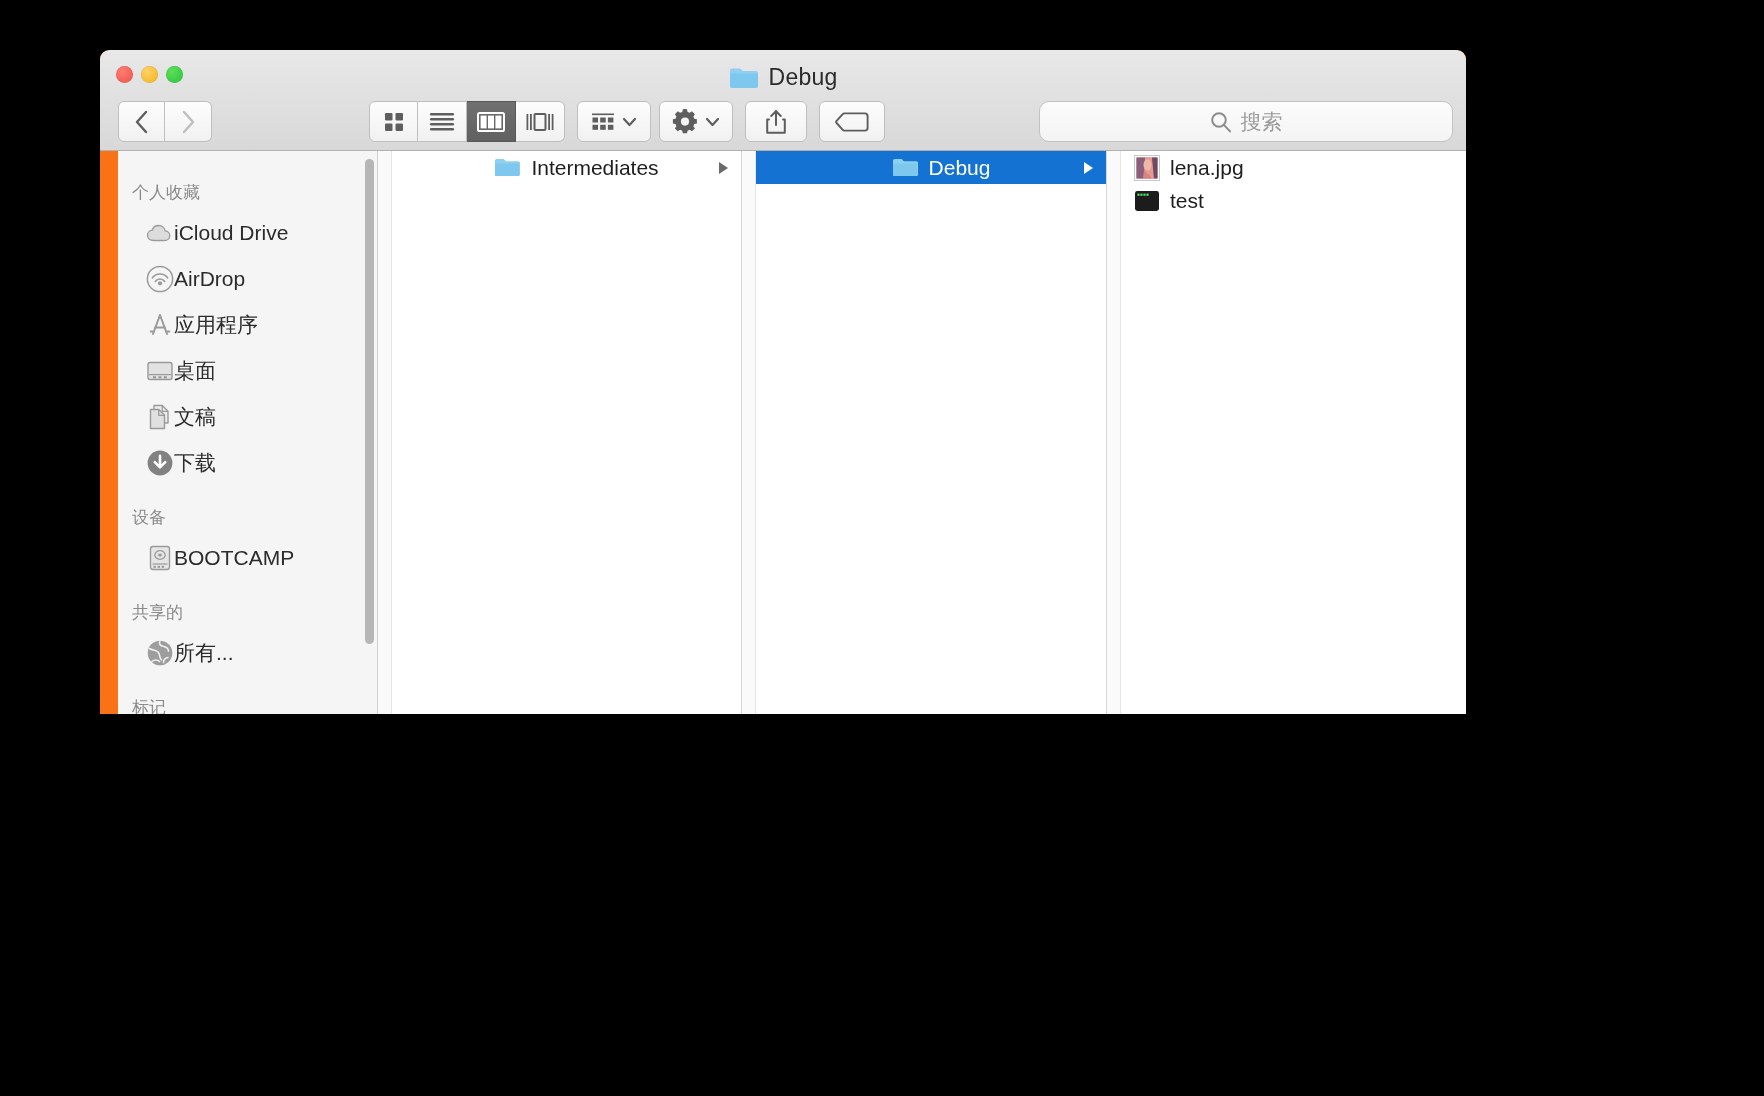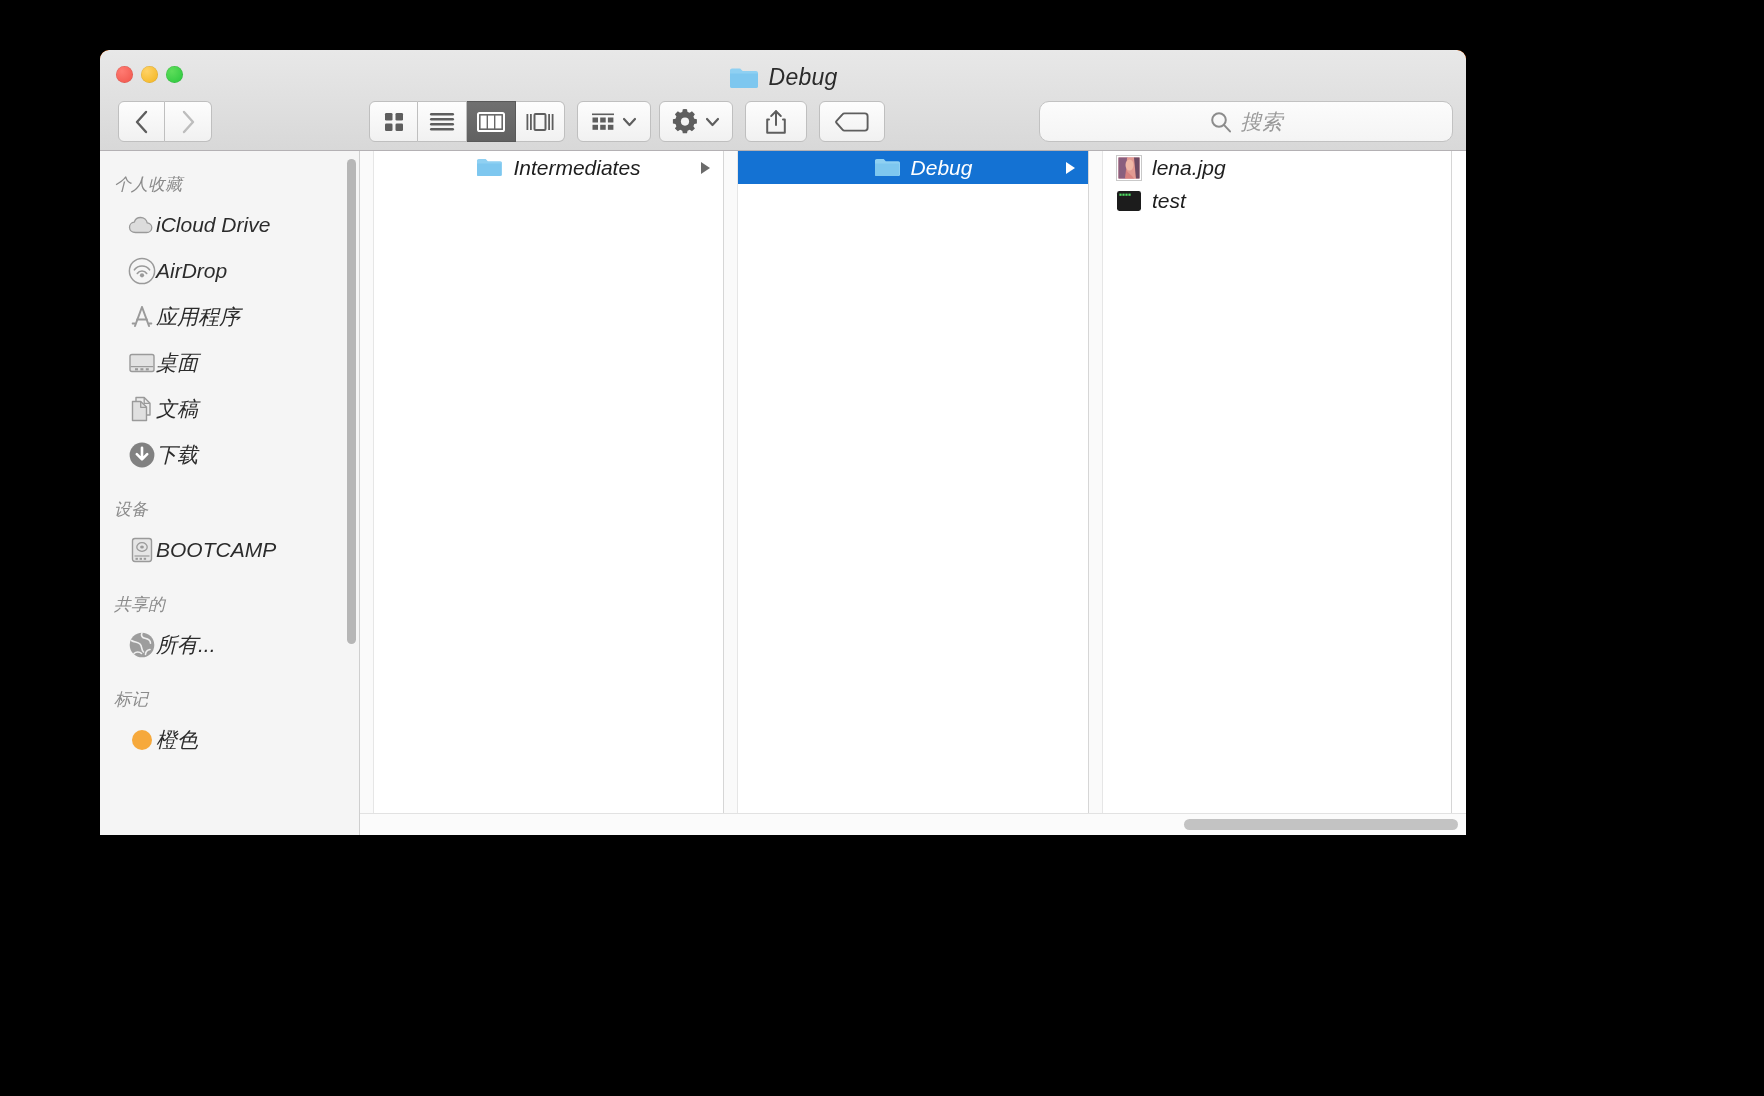--- a/index.html
+++ b/index.html
@@ -18,26 +18,25 @@
     height: 1096px;
     background: #000000;
   }
 
   
   #finder-window {
     position: absolute;
     left: 100px;
     top: 50px;
     width: 1366px;
-    height: 785px;
+    height: 664px;
     background: #f97316;
     border-radius: 9px 9px 0 0;
     overflow: hidden;
     box-shadow: 0 0 0 0.5px rgba(0,0,0,0.35);
-    font-style: italic;
   }
 
   
   .titlebar {
     position: relative;
     height: 100px;
     background: linear-gradient(to bottom, #e8e8e8 0%, #d8d8d8 100%);
     border-bottom: 1px solid #b4b1b4;
     border-radius: 9px 9px 0 0;
   }
@@ -149,23 +148,24 @@
     height: 685px;
     display: flex;
   }
 
   
   .sidebar {
     position: relative;
     width: 260px;
     background: #f5f5f5;
     border-right: 1px solid #cfcfcf;
-    padding-top: 14px;
+    padding-top: 22px;
     box-sizing: border-box;
     overflow: hidden;
+    margin-left: 18px;
   }
   .sb-header {
     font-size: 17px;
     color: #8b8b8b;
     padding: 8px 0 6px 14px;
     font-weight: 400;
   }
   .sb-item {
     display: flex;
     align-items: center;

